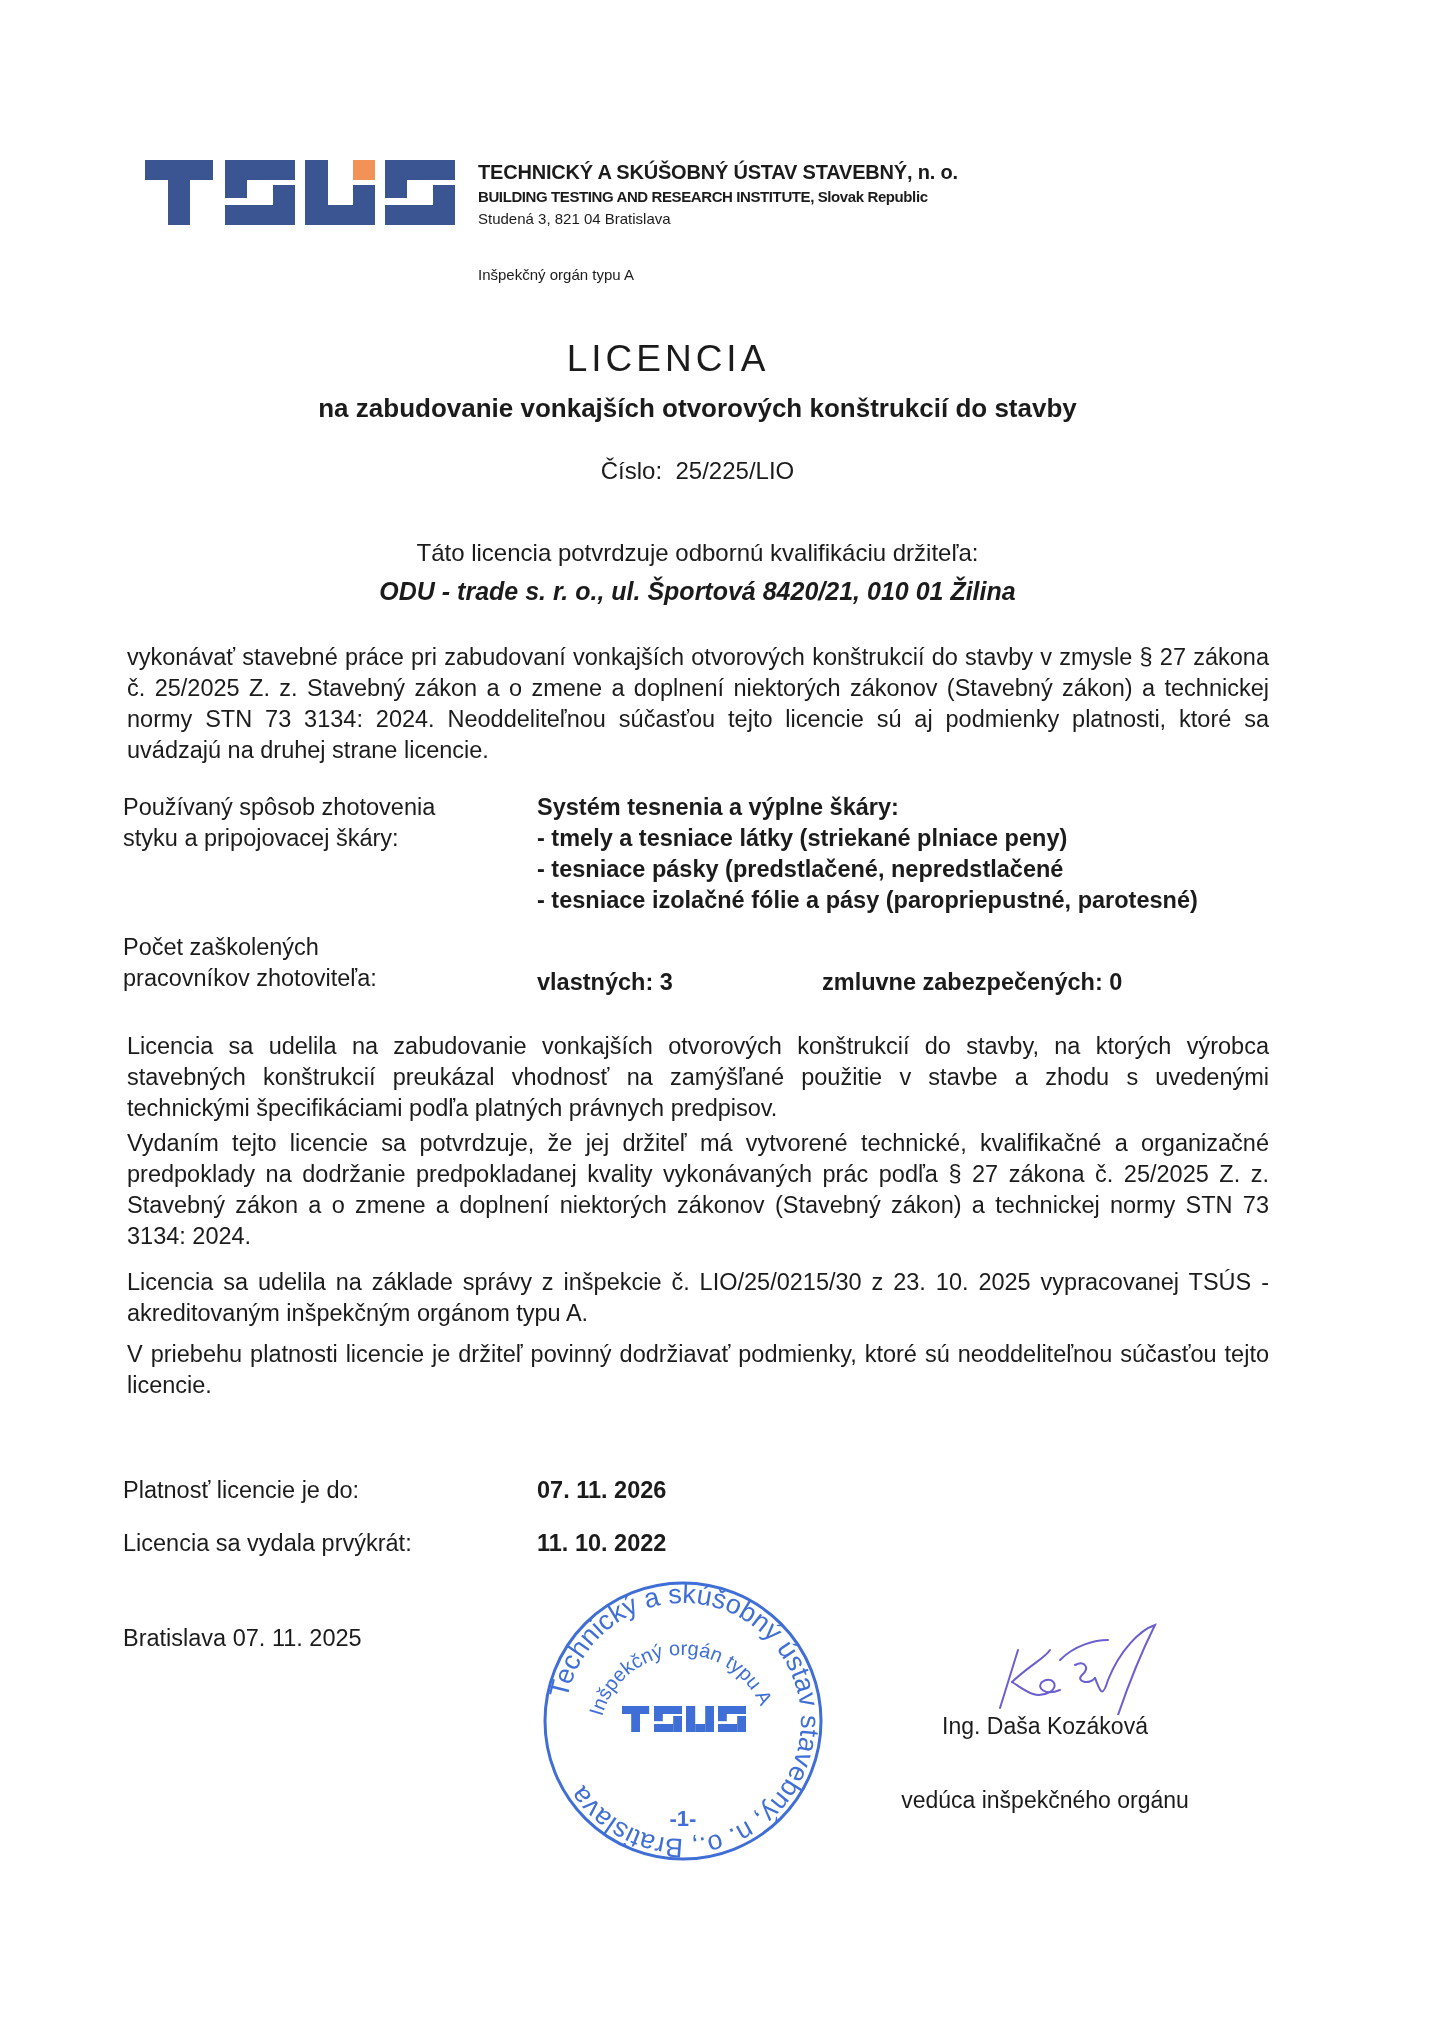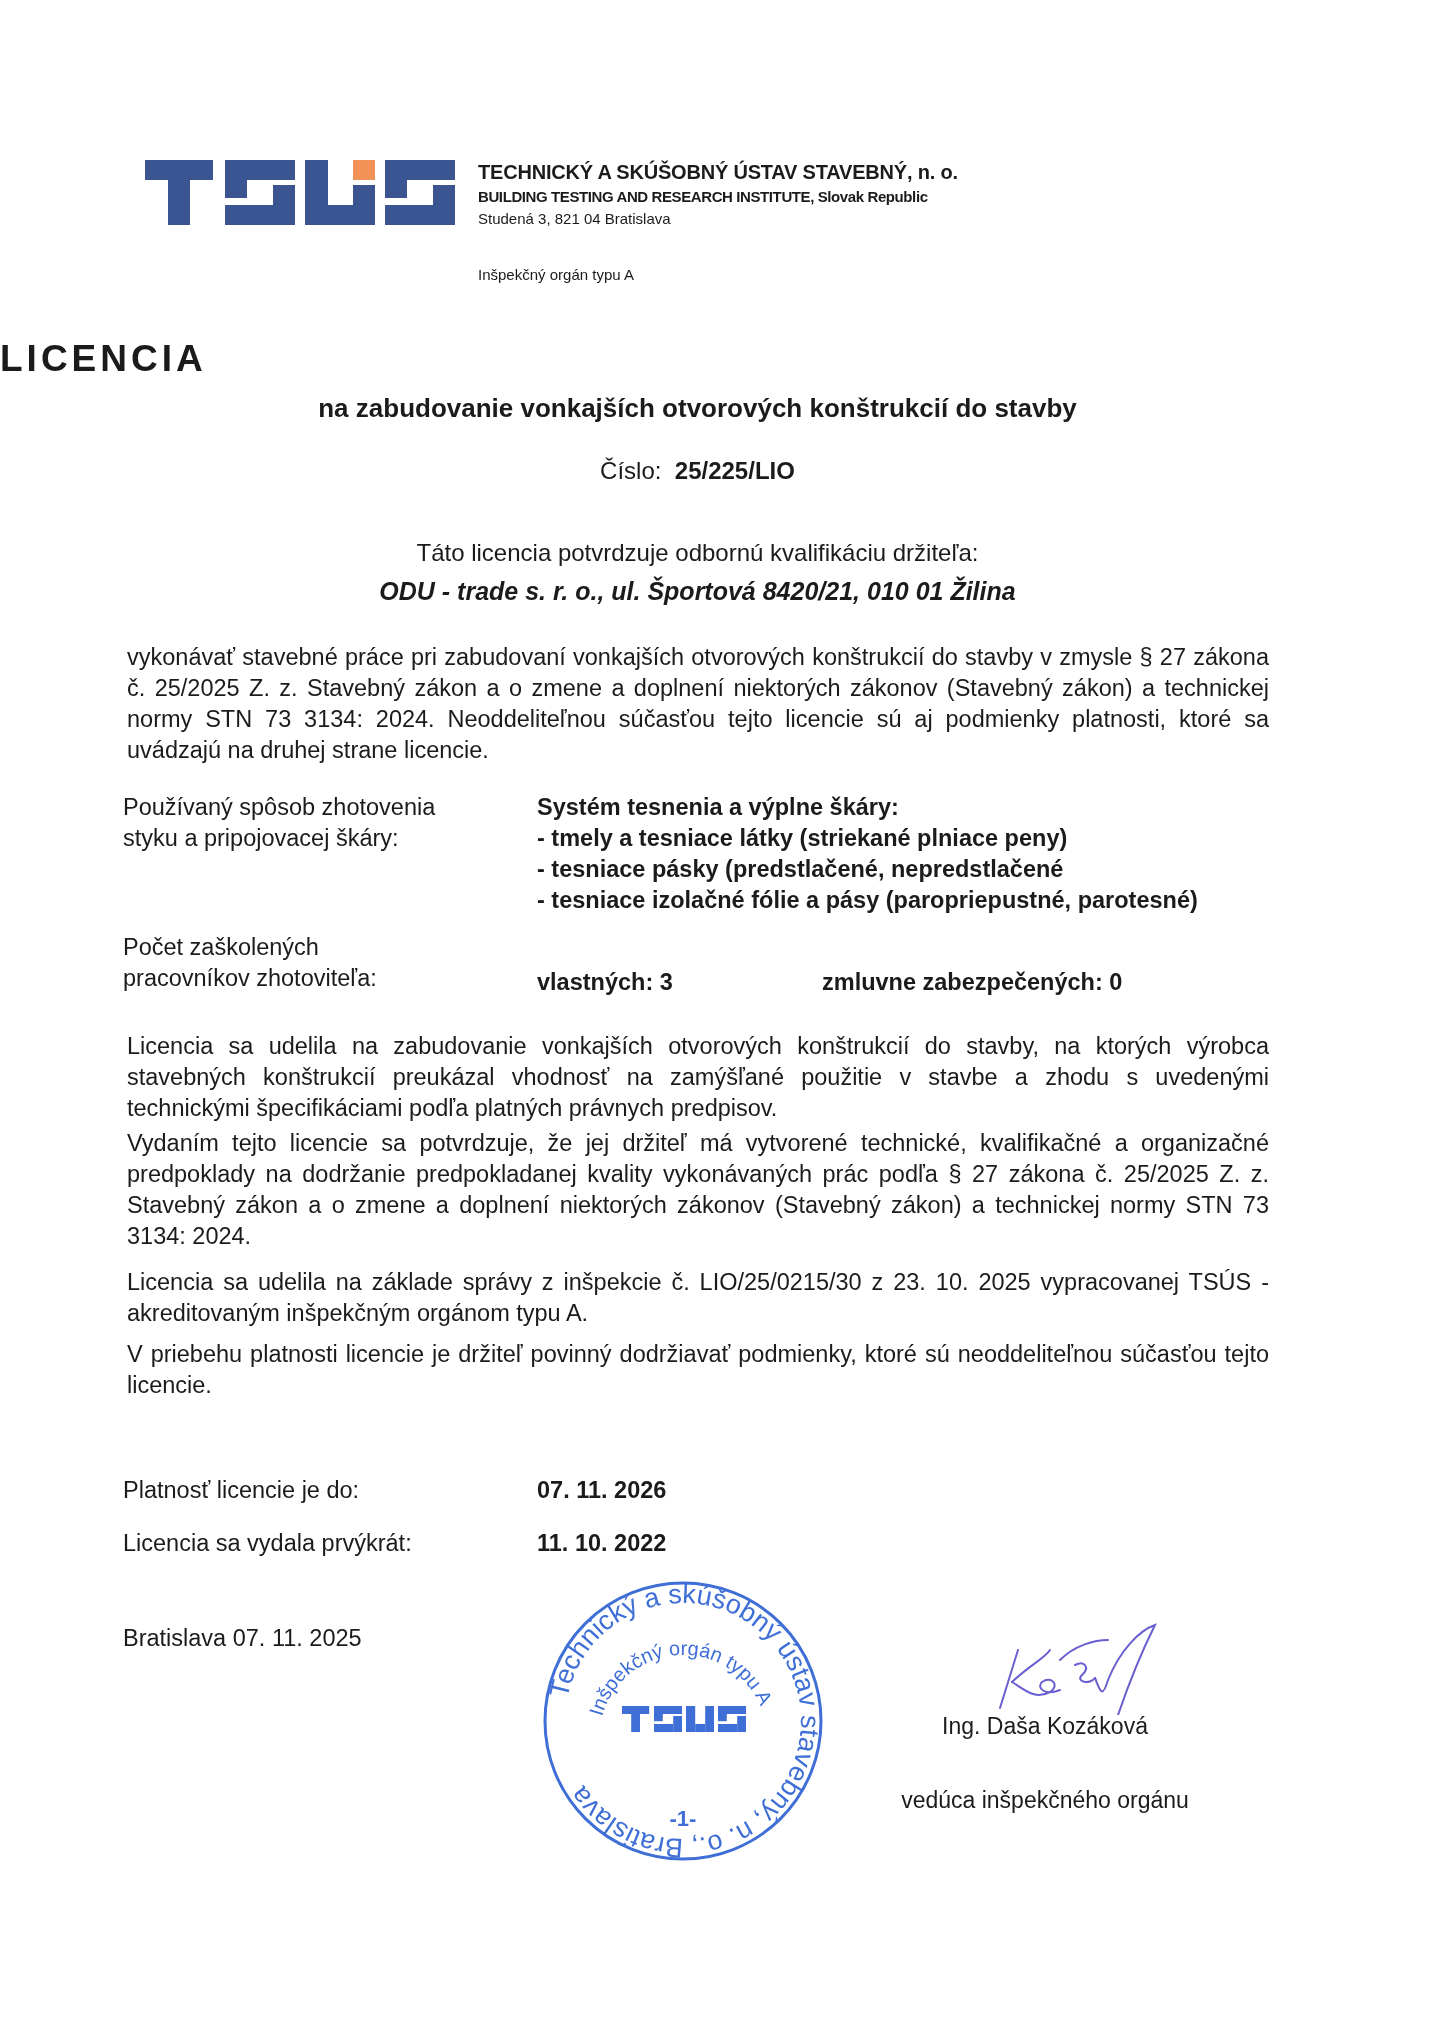--- a/index.html
+++ b/index.html
@@ -3,24 +3,24 @@
 <meta charset="utf-8">
 <style>
   html, body { margin: 0; padding: 0; background: #ffffff; }
   body { width: 1431px; height: 2024px; position: relative; overflow: hidden; color: #1b1b1b; font-family: "Liberation Sans", sans-serif; }
   .abs { position: absolute; white-space: nowrap; }
   .logo { position: absolute; left: 140px; top: 155px; width: 320px; height: 75px; }
   .hdr1 { left: 478px; top: 161px; font-size: 20px; font-weight: bold; letter-spacing: -0.2px; }
   .hdr2 { left: 478px; top: 188px; font-size: 15px; font-weight: bold; letter-spacing: -0.4px; }
   .hdr3 { left: 478px; top: 210px; font-size: 15px; }
   .hdr4 { left: 478px; top: 266px; font-size: 15px; }
-  .title { left: 0; width: 1336px; top: 338px; text-align: left; font-size: 37px; font-weight: bold; letter-spacing: 4px; }
+  .title { left: 0; width: 1336px; top: 338px; text-align: center; font-size: 37px; font-weight: normal; letter-spacing: 4px; }
   .subtitle { left: 0; width: 1395px; top: 393px; text-align: center; font-size: 26px; font-weight: bold; }
   .number { left: 0; width: 1395px; top: 457px; text-align: center; font-size: 24px; }
-  .number b { font-weight: bold; }
+  .number b { font-weight: normal; }
   .confirm { left: 0; width: 1395px; top: 519px; text-align: center; font-size: 24px; margin-top: 20px; }
   .holder { left: 0; width: 1395px; top: 577px; text-align: center; font-size: 25px; font-weight: bold; font-style: italic; }
   .para { position: absolute; left: 123px; width: 1150px; font-size: 23.5px; line-height: 31px; text-align: justify; text-align-last: left; }
   .para p { margin: 4px; }
   .p1 { top: 638px; }
   .lbl { position: absolute; left: 123px; font-size: 23.5px; line-height: 31px; white-space: nowrap; }
   .val { position: absolute; left: 537px; font-size: 23.5px; line-height: 31px; font-weight: bold; white-space: nowrap; }
   .m1-lbl { top: 792px; }
   .m1-val { top: 792px; }
   .m2-lbl { top: 932px; }

